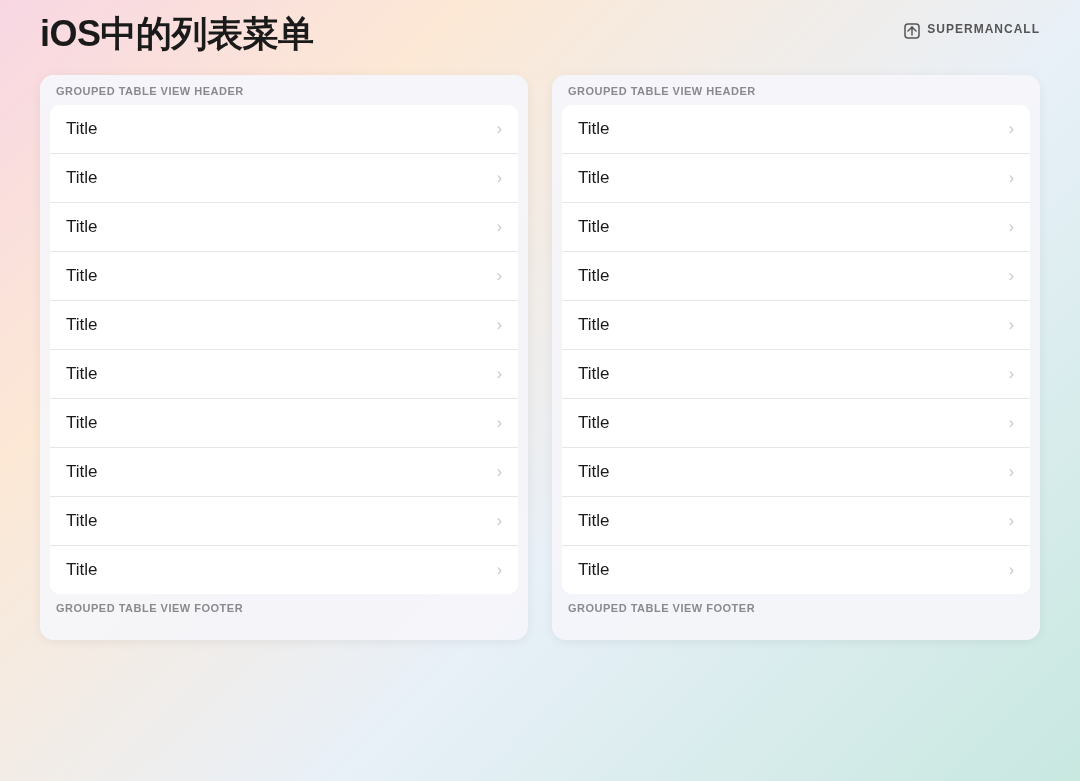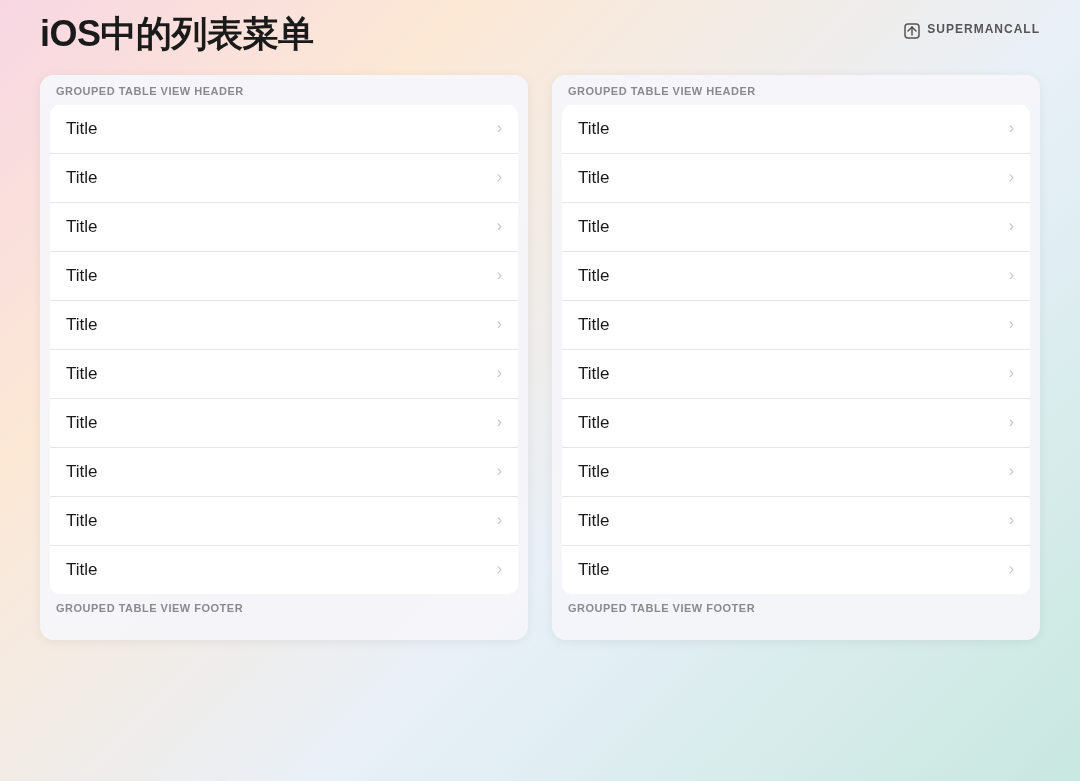--- a/index.html
+++ b/index.html
@@ -74,20 +74,21 @@
 
     .table-body {
       background: #ffffff;
       border-radius: 10px;
       margin: 0 10px;
       overflow: hidden;
     }
 
     .table-row {
       display: flex;
+      align-items: center;
       justify-content: space-between;
       padding: 14px 16px;
       border-bottom: 1px solid #e5e5ea;
       cursor: pointer;
       background: #ffffff;
     }
 
     .table-row:last-child {
       border-bottom: none;
     }

